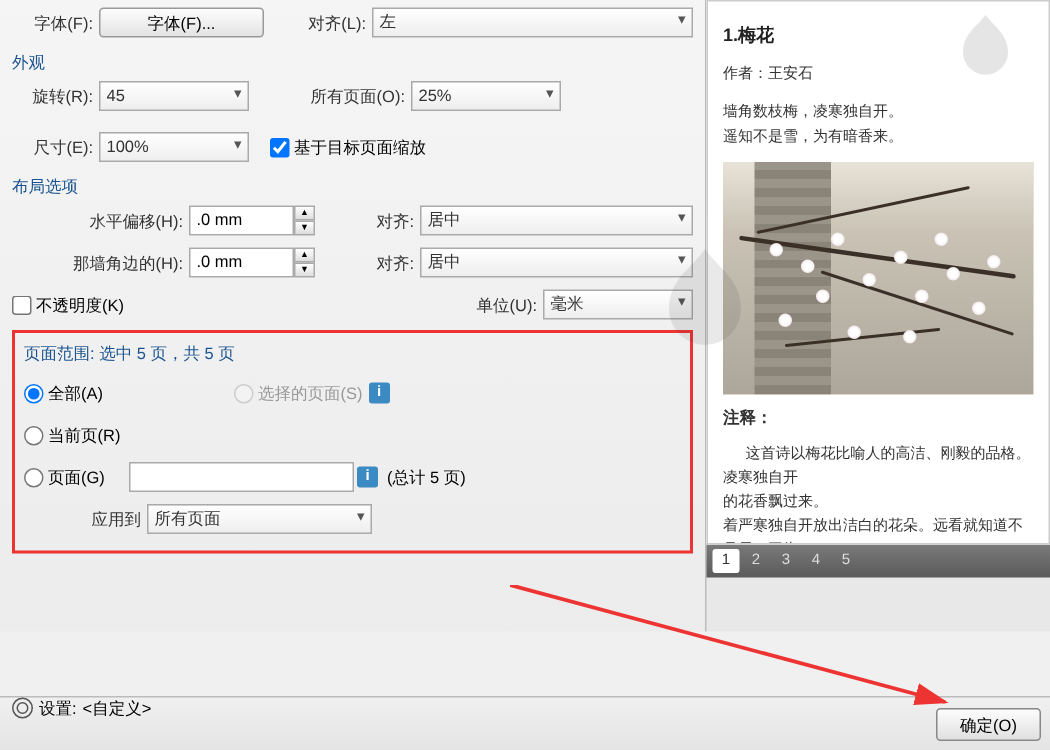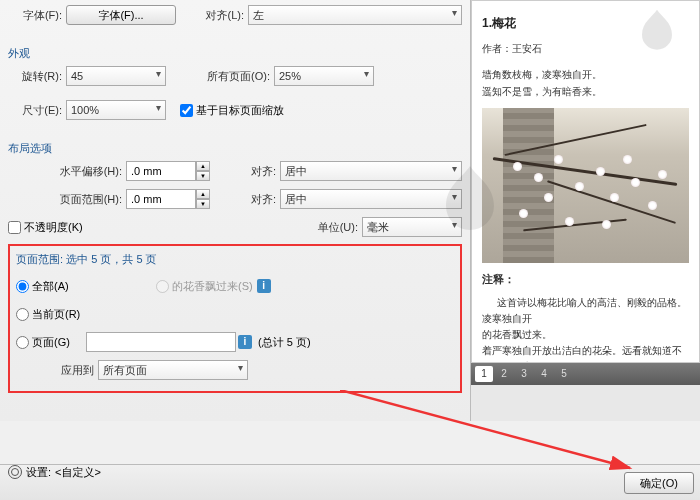--- a/index.html
+++ b/index.html
@@ -10,21 +10,21 @@
 .row{display:flex;align-items:center;height:26px;margin:2px 0}
 .lbl{text-align:right;padding-right:4px;color:#333}
 .sel,.inp{height:20px;border:1px solid #aaa;background:#fff;padding:0 4px;color:#333}
 .sel{appearance:none;background:linear-gradient(#fff,#eee);position:relative}
 .selwrap{position:relative;display:inline-block}
 .selwrap::after{content:"▾";position:absolute;right:5px;top:2px;pointer-events:none;color:#555;font-size:10px}
 .spin{display:flex}
 .spin input{width:70px;height:20px;border:1px solid #aaa;padding:0 4px;background:#fff}
 .spinbtn{display:flex;flex-direction:column;width:14px}
 .spinbtn span{height:10px;border:1px solid #aaa;background:linear-gradient(#fff,#ddd);font-size:6px;text-align:center;line-height:8px;cursor:pointer}
-.section{color:#1a5490;margin:18px 0 2px;font-size:11px}
+.section{color:#1a5490;margin:6px 0 2px;font-size:11px}
 .btn{height:20px;border:1px solid #999;background:linear-gradient(#fdfdfd,#e3e3e3);padding:0 14px;cursor:pointer;border-radius:3px}
 input[type=checkbox],input[type=radio]{margin-right:3px;vertical-align:middle}
 .redbox{border:2px solid #e33;padding:6px;margin-top:4px}
 .info-icon{display:inline-block;width:14px;height:14px;background:#3b8ac4;color:#fff;text-align:center;line-height:14px;border-radius:2px;font-size:10px;font-weight:bold}
 .preview{flex:1;background:#fff;margin:0;padding:14px 10px 10px;overflow:hidden;position:relative;border:1px solid #ccc}
 .preview h4{font-size:12px;font-weight:bold;color:#222}
 .preview .auth{font-size:10px;margin:10px 0;color:#333}
 .preview .poem{font-size:10px;color:#333;line-height:1.7}
 .imgblock{margin:8px 0;height:155px;background:#d4cec4;position:relative;overflow:hidden}
 .wall{position:absolute;inset:0;background:linear-gradient(180deg,#e8e3d8 0%,#c9c2b5 30%,#ada69a 100%)}
@@ -81,21 +81,21 @@
           <input value=".0 mm" style="">
           <span class="spinbtn">
             <span>▲</span>
             <span>▼</span>
           </span>
         </span>
    <span class="lbl" style="width:70px">对齐:</span>
    <span class="selwrap" style="flex:1"><select class="sel" style="width:100%"><option>居中</option></select></span>
   </div>
   <div class="row">
-   <span class="lbl" style="width:118px">页面范围(H):</span>
+   <span class="lbl" style="width:118px">那墙角边的(H):</span>
    <span class="spin">
           <input value=".0 mm" style="">
           <span class="spinbtn">
             <span>▲</span>
             <span>▼</span>
           </span>
         </span>
    <span class="lbl" style="width:70px">对齐:</span>
    <span class="selwrap" style="flex:1"><select class="sel" style="width:100%"><option>居中</option></select></span>
   </div>
@@ -103,21 +103,21 @@
    <label><input type="checkbox" style=""><span>不透明度(K)</span></label>
    <span style="flex:1"></span>
    <span class="lbl">单位(U):</span>
    <span class="selwrap"><select class="sel" style="width:100px"><option>毫米</option></select></span>
   </div>
 
   <div class="redbox">
    <div style="color:#1a5490;margin-bottom:6px">页面范围: 选中 5 页，共 5 页</div>
    <div class="row">
     <label style="width:140px"><input type="radio" name="pr" checked="" style=""><span>全部(A)</span></label>
-    <label style="color:#999"><input type="radio" name="pr" disabled="" style=""><span>的花香飘过来(S)</span></label>
+    <label style="color:#999"><input type="radio" name="pr" disabled="" style=""><span>选择的页面(S)</span></label>
     <span style="width:4px"></span>
           <span class="info-icon">i</span>
    </div>
    <div class="row">
     <label><input type="radio" name="pr" style=""><span>当前页(R)</span></label>
    </div>
    <div class="row">
     <label style="width:70px"><input type="radio" name="pr" style=""><span>页面(G)</span></label>
     <input class="inp" style="width: 150px;">
     <span style="width:2px"></span>

